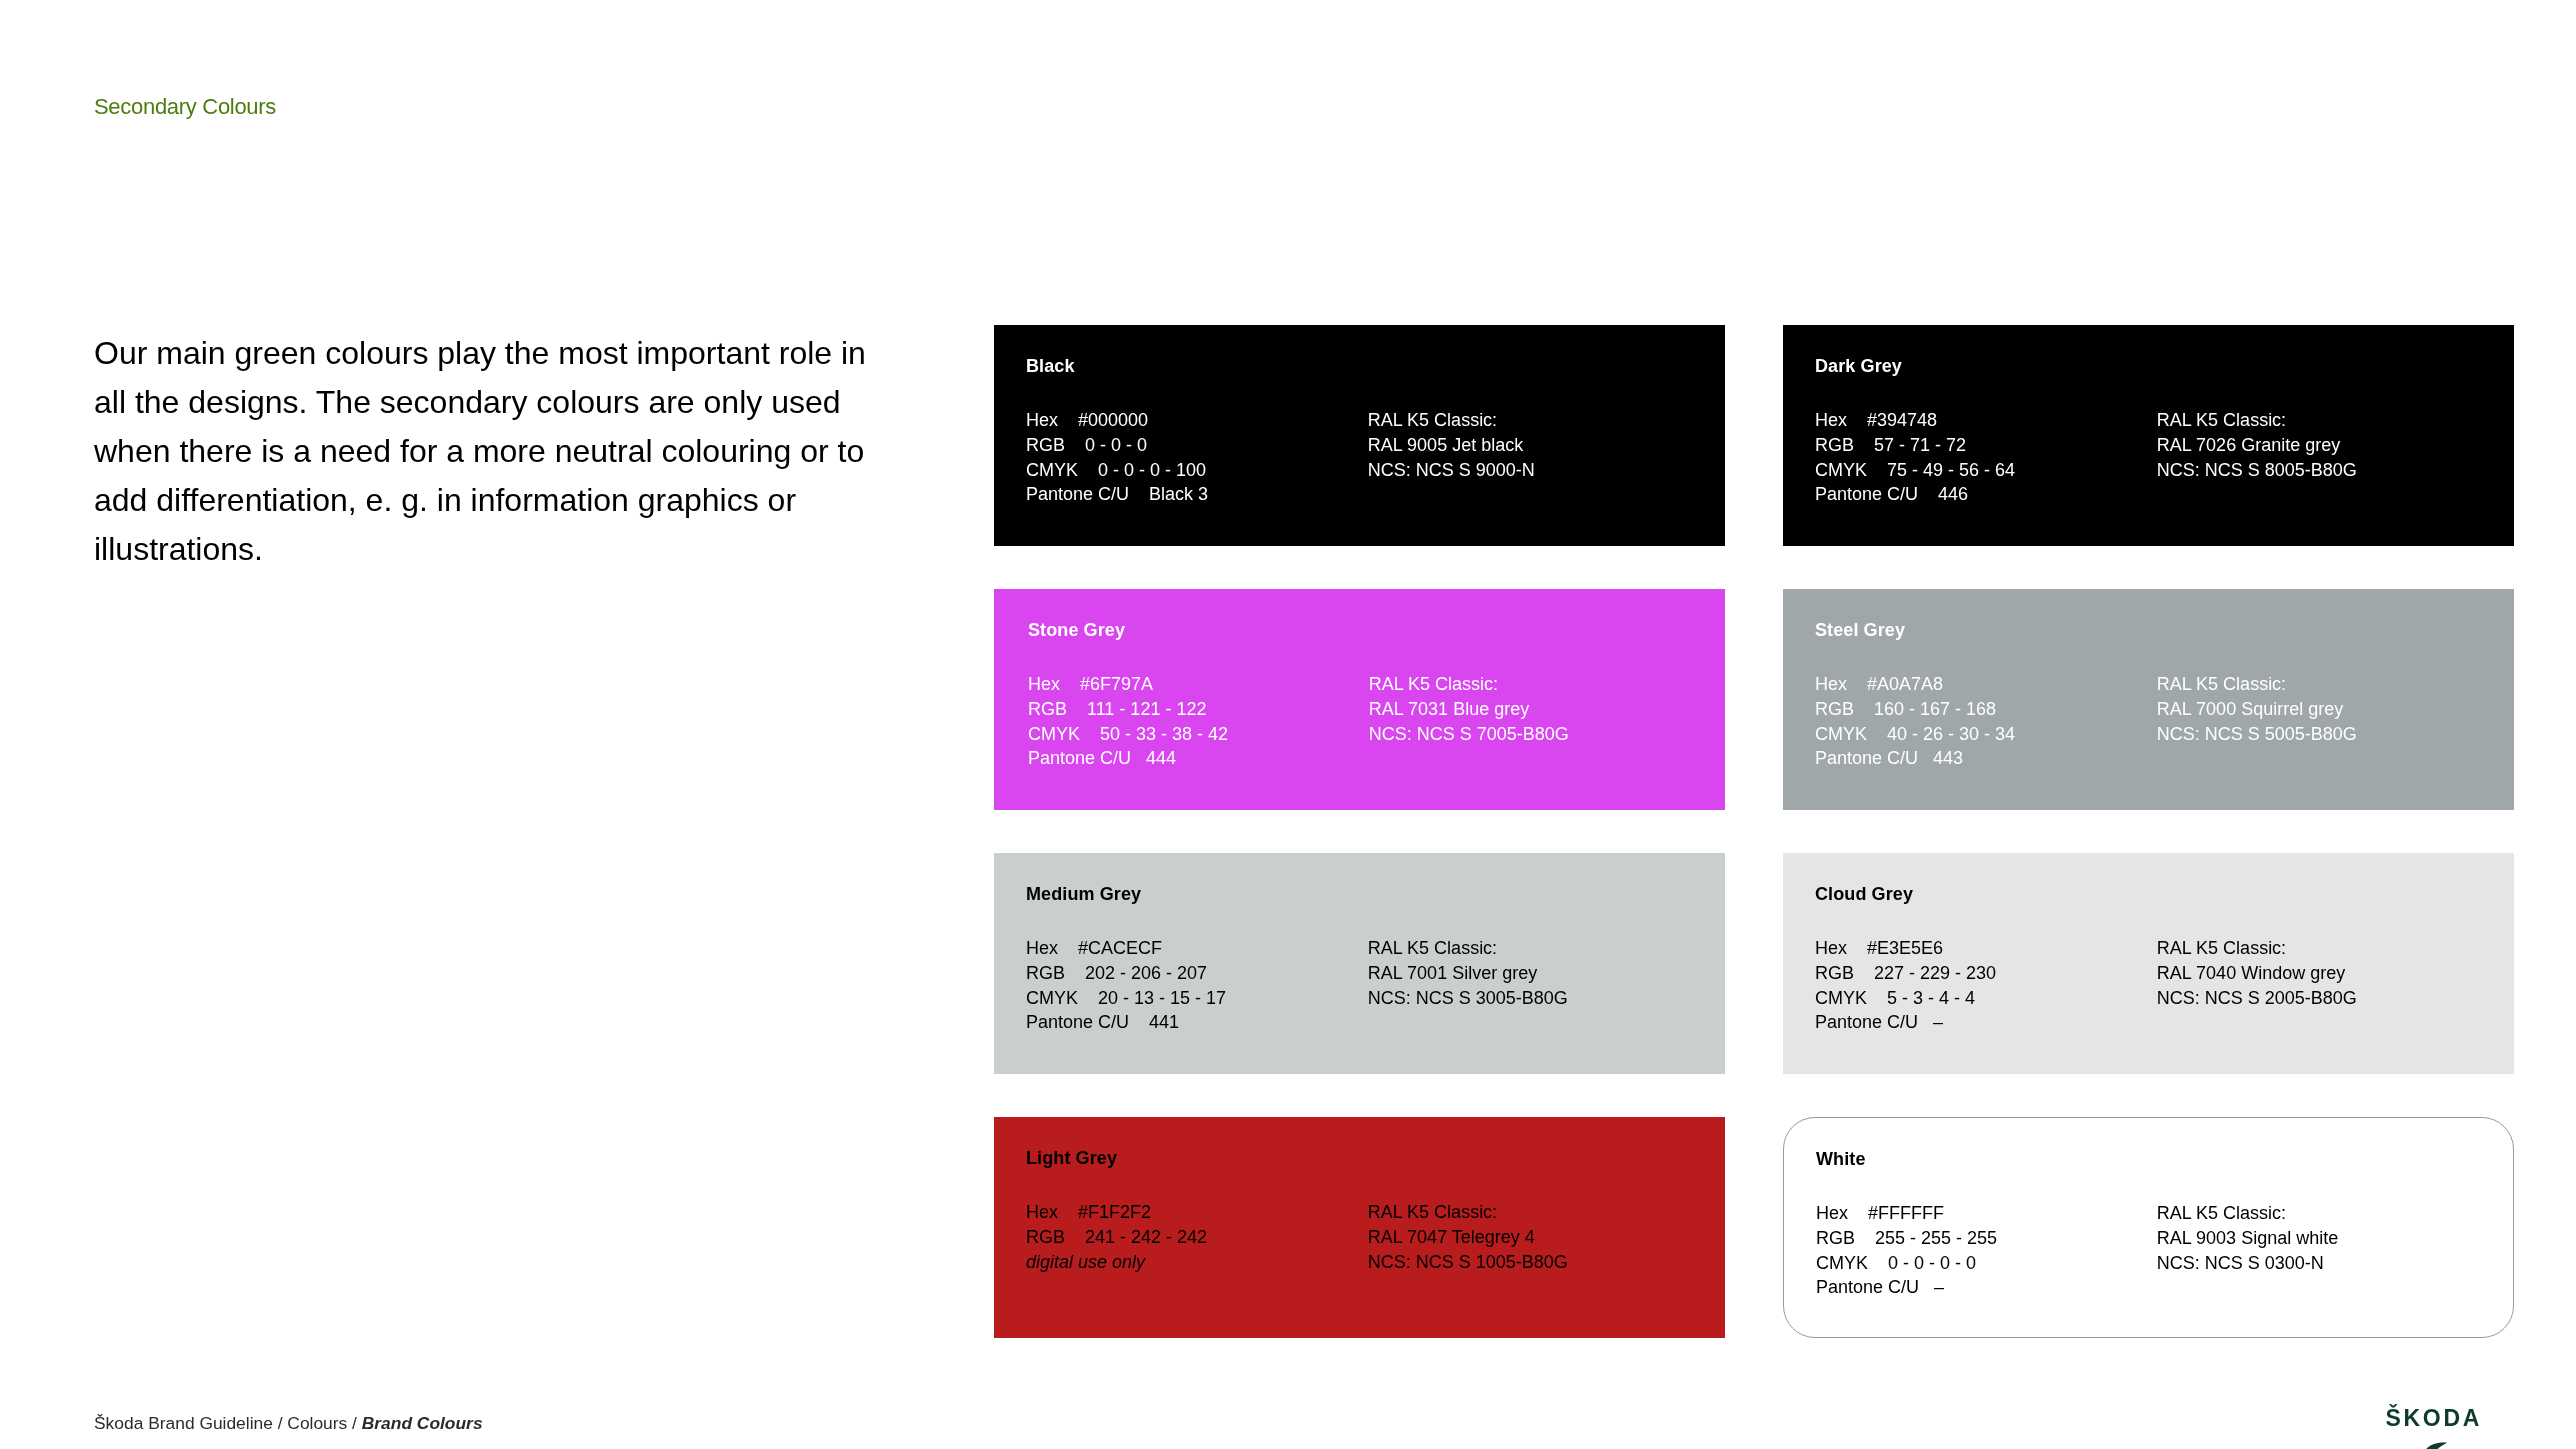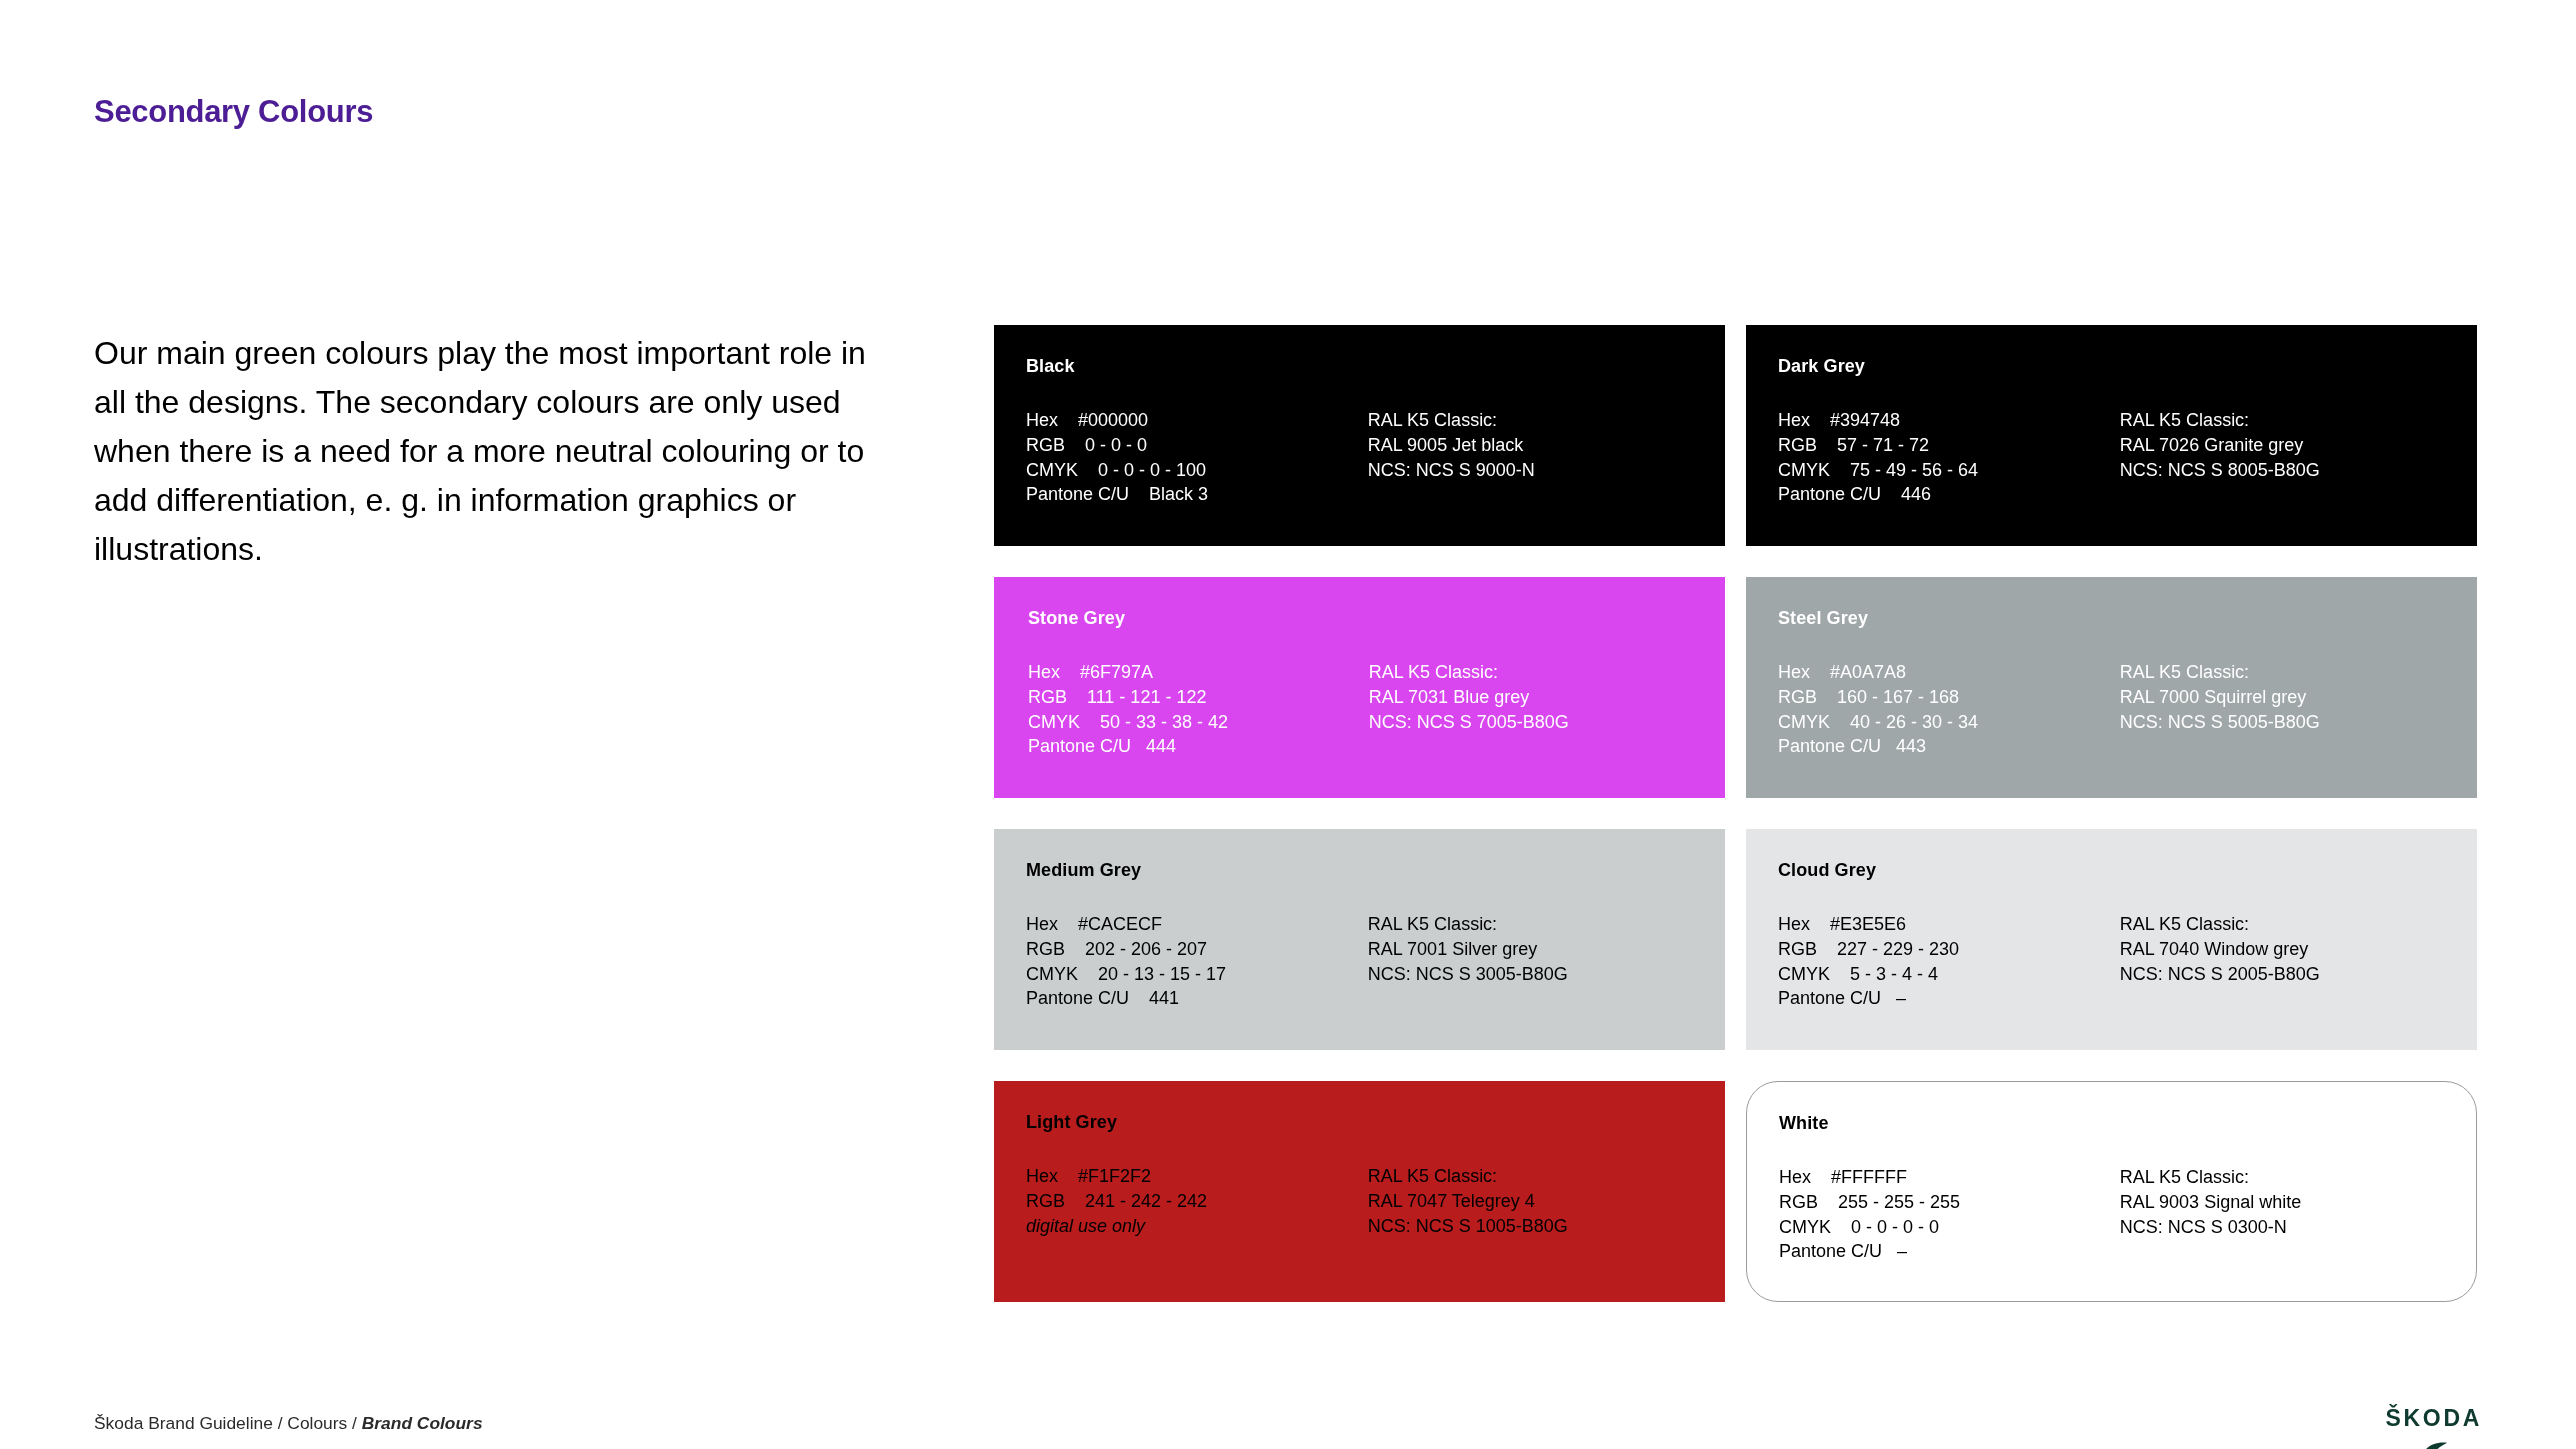--- a/index.html
+++ b/index.html
@@ -13,24 +13,24 @@
     font-family: "Liberation Sans", sans-serif;
     color: #000000;
     position: relative;
     overflow: hidden;
   }
 
   .page-title {
     position: absolute;
     left: 94px;
     top: 94px;
-    font-size: 31px;
-    font-weight: bold;
+    font-size: 22px;
+    font-weight: normal;
     letter-spacing: -0.3px;
-    color: #4c1d95;
+    color: #4d7c0f;
   }
 
   .intro-text {
     position: absolute;
     left: 94px;
     top: 329px;
     width: 785px;
     font-size: 32px;
     line-height: 1.53;
     color: #000000;
@@ -38,22 +38,22 @@
 
   .swatch-grid {
     position: absolute;
     left: 994px;
     top: 325px;
     width: 1503px;
   }
 
   .swatch-row {
     display: flex;
-    gap: 21px;
-    margin-bottom: 31px;
+    gap: 58px;
+    margin-bottom: 43px;
   }
 
   .swatch {
     width: 731px;
     height: 221px;
     box-sizing: border-box;
     padding: 31px 32px 0 32px;
     position: relative;
   }
 

